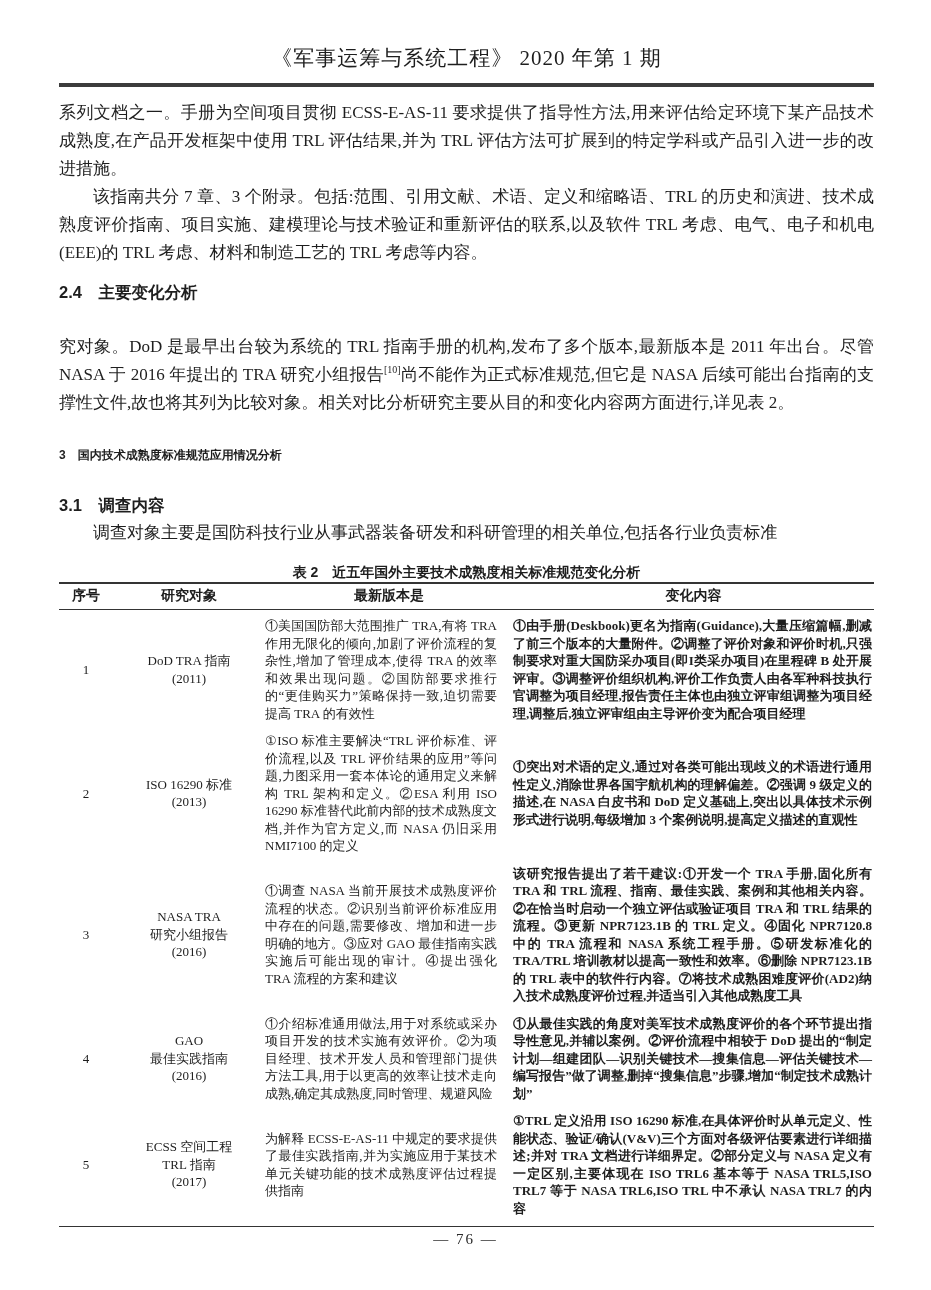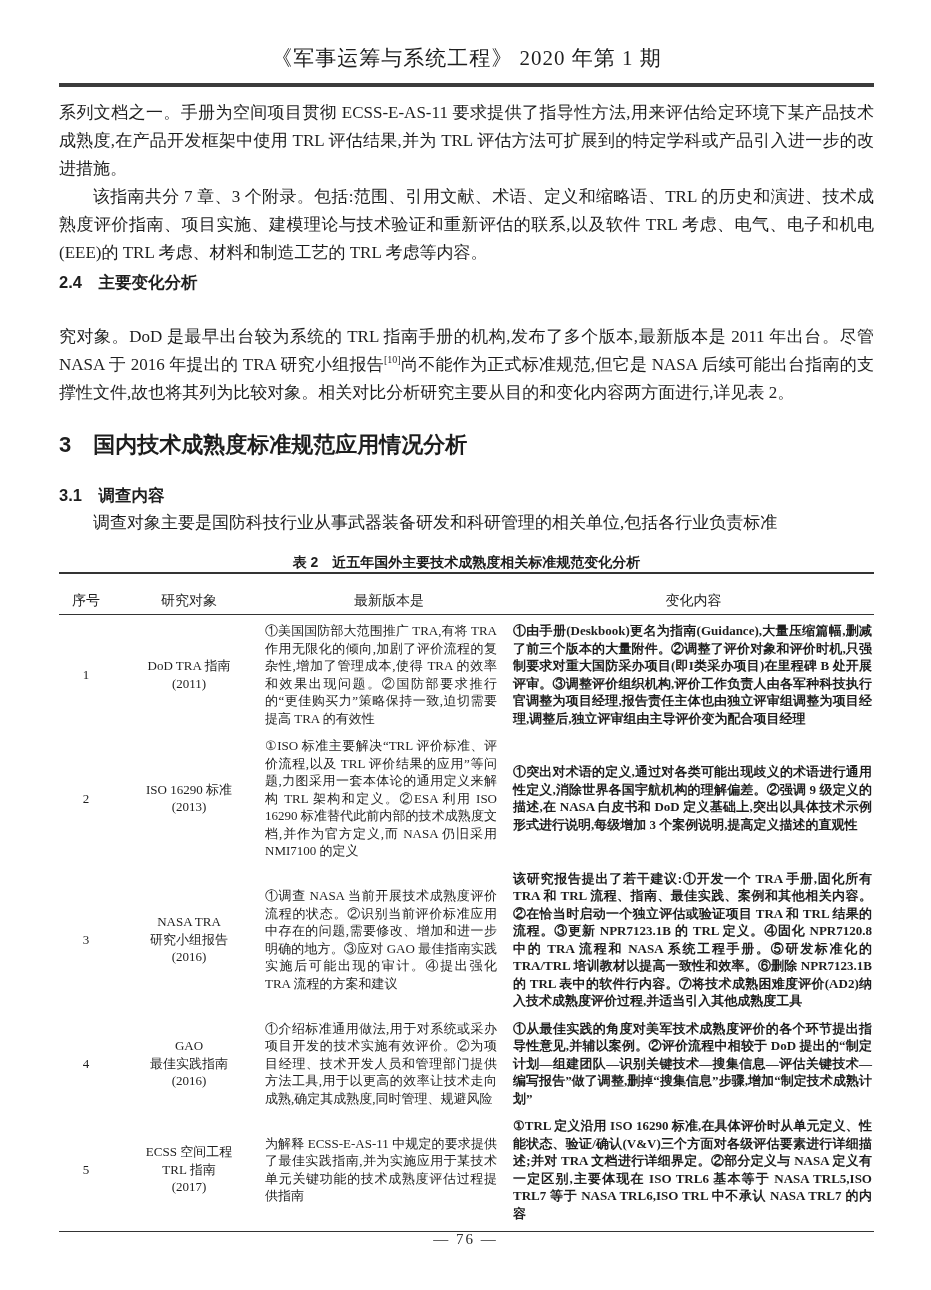--- a/index.html
+++ b/index.html
@@ -43,43 +43,44 @@
 
   .sub-heading {
     font-family: "Liberation Sans", "DejaVu Sans", sans-serif;
     font-weight: bold;
     font-size: 16.5px;
     line-height: 28px;
   }
   .section-heading {
     font-family: "Liberation Sans", "DejaVu Sans", sans-serif;
     font-weight: bold;
-    font-size: 22px;
+    font-size: 12px;
     line-height: 26px;
     margin: 25px 0 23px 0;
   }
-  .left-col .sub-heading { margin-top: 1px; }
+  .left-col .sub-heading { margin-top: 11px; }
 
   .table-block { margin-top: 17px; }
   .table-title {
     text-align: center;
     font-family: "Liberation Sans", "DejaVu Sans", sans-serif;
     font-weight: bold;
     font-size: 14px;
   }
   .tgrid {
     display: grid;
     grid-template-columns: 54px 152px 248px 1fr;
     align-items: center;
   }
   .thead {
     border-top: 2px solid #343434;
     border-bottom: 1.2px solid #343434;
-    padding: 18px 0 4px 0;
+    padding: 3px 0 4px 0;
     font-size: 14px;
+    font-weight: bold;
   }
   .thead .cell { text-align: center; }
   .tbody { border-bottom: 1.6px solid #343434; padding: 2px 0 4px 0; }
   .trow { padding: 5px 0; }
   .trow .cell {
     font-size: 13px;
     line-height: 17.5px;
     text-align: justify;
     text-justify: inter-ideograph;
   }

